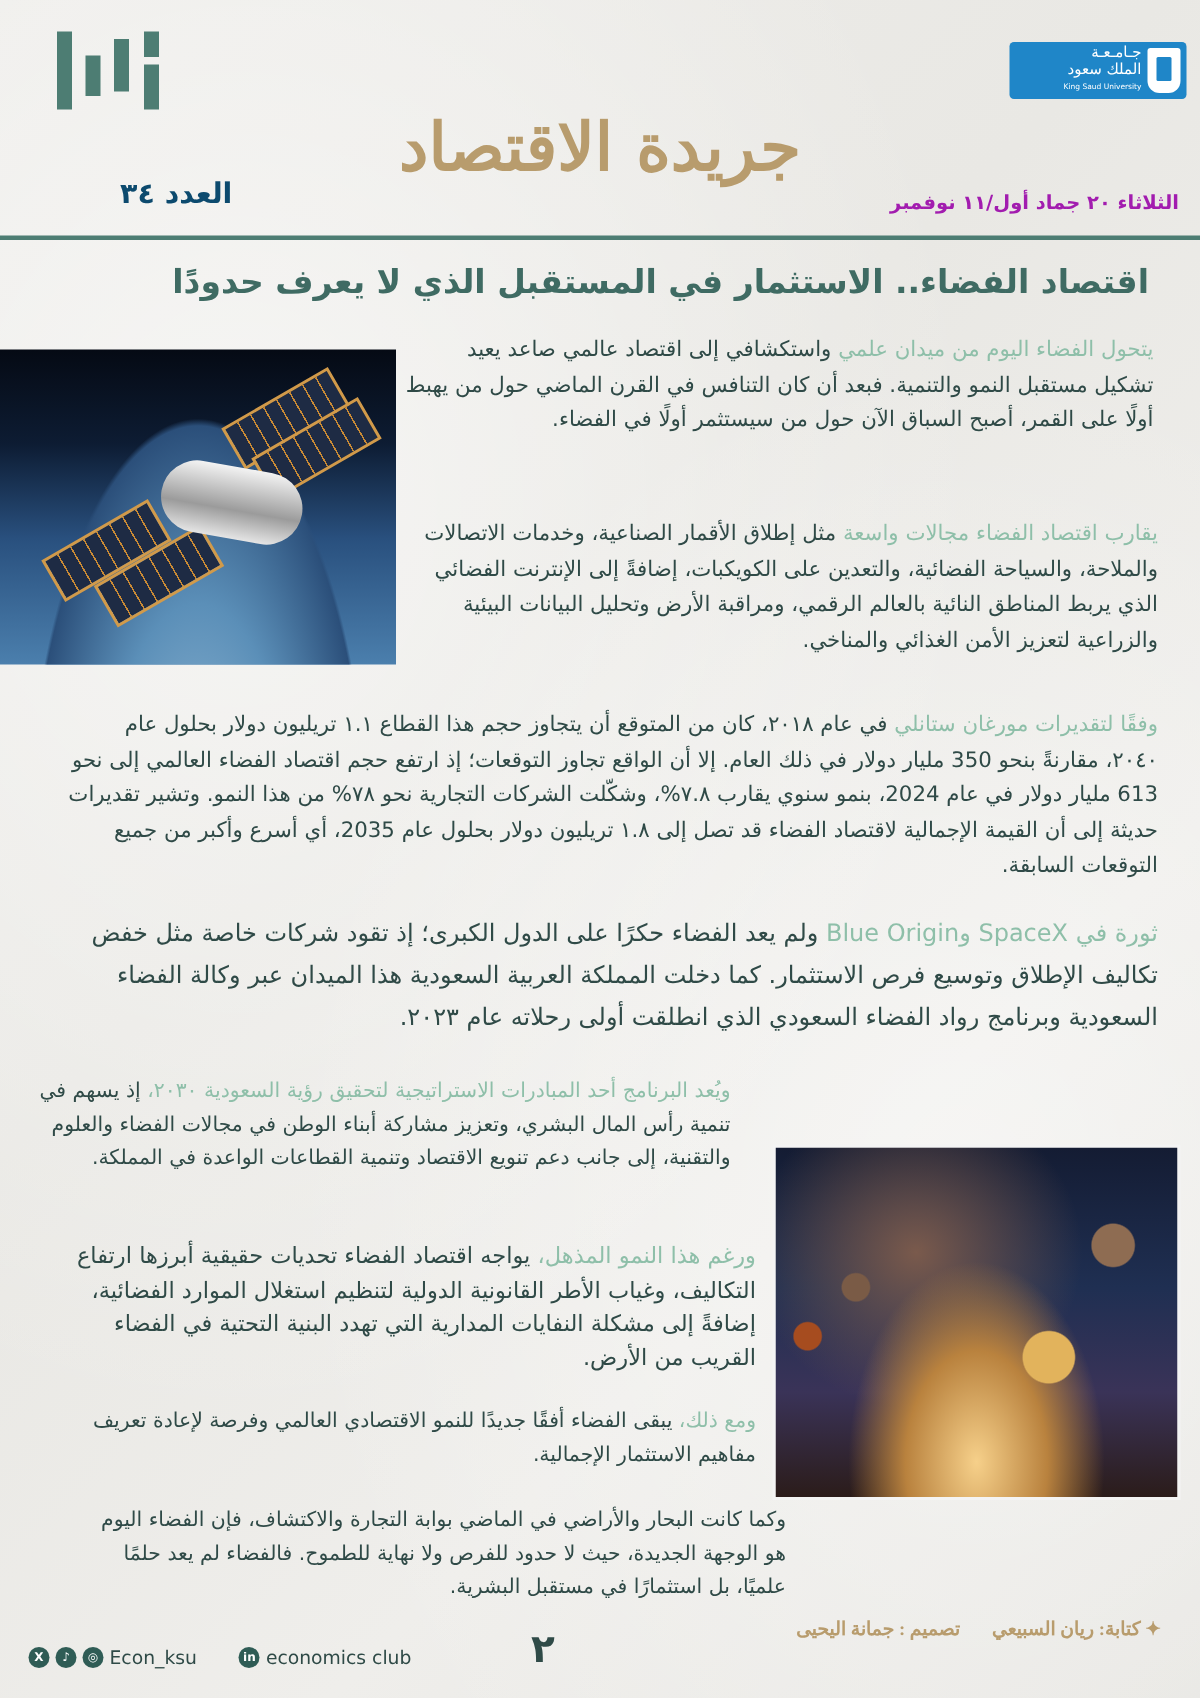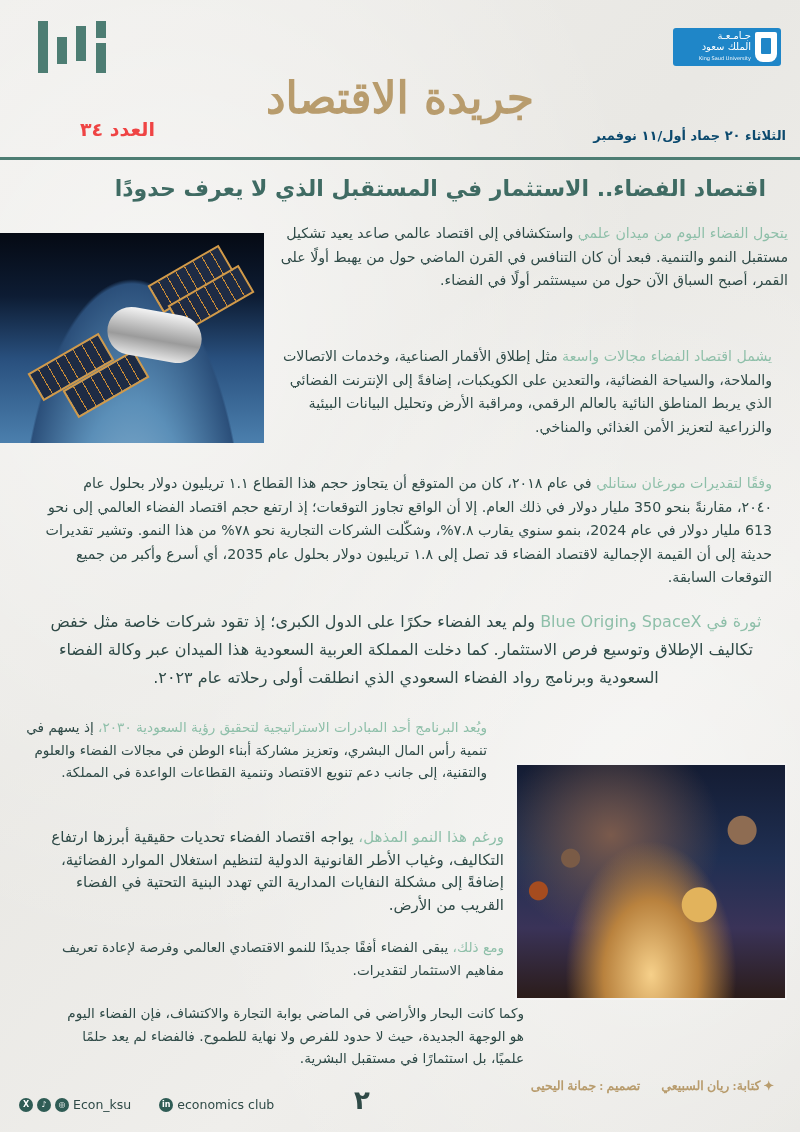--- a/index.html
+++ b/index.html
@@ -11,30 +11,30 @@
       radial-gradient(ellipse at 20% 30%, rgba(255,255,255,0.55), transparent 55%),
       radial-gradient(ellipse at 80% 70%, rgba(255,255,255,0.45), transparent 50%),
       linear-gradient(135deg, #eeedea 0%, #e9e8e4 40%, #efeeeb 70%, #e7e6e2 100%);
     color: #2f4a47;
   }
   .abs { position: absolute; }
 
   
   .logo-bars { left: 38px; top: 21px; width: 68px; height: 52px; }
   .logo-bars span { position: absolute; background: #4d7d73; }
-  .ksu-logo { left: 673px; top: 28px; width: 108px; height: 38px; background: #1f86c8; border-radius: 3px; color: #fff; }
+  .ksu-logo { left: 673px; top: 28px; width: 118px; height: 38px; background: #1f86c8; border-radius: 3px; color: #fff; }
   .ksu-logo .ar1 { position: absolute; right: 30px; top: 2px; font-size: 10px; font-family: "DejaVu Sans", sans-serif; }
   .ksu-logo .ar2 { position: absolute; right: 30px; top: 13px; font-size: 10px; }
   .ksu-logo .en { position: absolute; right: 30px; top: 27px; font-size: 5px; }
   .ksu-logo .emblem { position: absolute; right: 4px; top: 4px; width: 22px; height: 30px; background: #fff; border-radius: 2px 2px 8px 8px; }
   .ksu-logo .emblem::after { content: ""; position: absolute; left: 6px; top: 6px; width: 10px; height: 16px; background: #1f86c8; border-radius: 1px; }
 
   .masthead { left: 0; width: 800px; top: 72px; text-align: center; font-family: "DejaVu Serif", serif; font-weight: bold; font-size: 44px; color: #b89c6d; letter-spacing: 1px; direction: rtl; }
-  .issue { left: 80px; top: 118px; font-size: 19px; font-weight: bold; color: #ef4444; direction: rtl; font-family: "DejaVu Sans", sans-serif; }
-  .date { right: 14px; top: 128px; font-size: 13px; font-weight: bold; color: #0c4a6e; direction: rtl; }
+  .issue { left: 80px; top: 118px; font-size: 19px; font-weight: bold; color: #0c4a6e; direction: rtl; font-family: "DejaVu Sans", sans-serif; }
+  .date { right: 14px; top: 128px; font-size: 13px; font-weight: bold; color: #a21caf; direction: rtl; }
   .rule { left: 0; top: 157px; width: 800px; height: 3px; background: #4d7d73; }
 
   .headline { right: 34px; top: 176px; font-size: 22px; font-weight: bold; color: #3f6b63; direction: rtl; white-space: nowrap; margin-left: 11px; }
 
   .para { direction: rtl; text-align: right; font-size: 14.2px; line-height: 23.5px; color: #2f4a47; }
   .para .lead { color: #8ebfa9; }
 
   .img-sat { left: 0; top: 233px; width: 264px; height: 210px;
     background:
       radial-gradient(ellipse at 50% 160%, #9cc0da 0%, #5b8fb8 35%, #2b4f7a 60%, transparent 61%),
@@ -87,48 +87,48 @@
 <div class="abs headline">اقتصاد الفضاء.. الاستثمار في المستقبل الذي لا يعرف حدودًا</div>
 
 <div class="abs img-sat">
   <div class="panel" style="left:150px;top:30px;transform:rotate(-30deg)"></div>
   <div class="panel" style="left:170px;top:50px;transform:rotate(-30deg)"></div>
   <div class="panel" style="left:30px;top:118px;transform:rotate(-30deg)"></div>
   <div class="panel" style="left:65px;top:135px;transform:rotate(-30deg)"></div>
   <div class="body"></div>
 </div>
 
-<div class="abs para" style="left:268px;right:12px;top:222px;">
+<div class="abs para" style="left:268px;right:31px;top:222px;">
   <span class="lead">يتحول الفضاء اليوم من ميدان علمي</span><span> واستكشافي إلى اقتصاد عالمي صاعد يعيد تشكيل مستقبل النمو والتنمية. فبعد أن كان التنافس في القرن الماضي حول من يهبط أولًا على القمر، أصبح السباق الآن حول من سيستثمر أولًا في الفضاء.</span>
 </div>
 
 <div class="abs para" style="left:268px;right:28px;top:345px;">
-  <span class="lead">يشمل اقتصاد الفضاء مجالات واسعة</span><span> مثل إطلاق الأقمار الصناعية، وخدمات الاتصالات والملاحة، والسياحة الفضائية، والتعدين على الكويكبات، إضافةً إلى الإنترنت الفضائي الذي يربط المناطق النائية بالعالم الرقمي، ومراقبة الأرض وتحليل البيانات البيئية والزراعية لتعزيز الأمن الغذائي والمناخي.</span>
+  <span class="lead">يقارب اقتصاد الفضاء مجالات واسعة</span><span> مثل إطلاق الأقمار الصناعية، وخدمات الاتصالات والملاحة، والسياحة الفضائية، والتعدين على الكويكبات، إضافةً إلى الإنترنت الفضائي الذي يربط المناطق النائية بالعالم الرقمي، ومراقبة الأرض وتحليل البيانات البيئية والزراعية لتعزيز الأمن الغذائي والمناخي.</span>
 </div>
 
 <div class="abs para" style="left:44px;right:28px;top:472px;">
   <span class="lead">وفقًا لتقديرات مورغان ستانلي</span><span> في عام ٢٠١٨، كان من المتوقع أن يتجاوز حجم هذا القطاع ١.١ تريليون دولار بحلول عام ٢٠٤٠، مقارنةً بنحو 350 مليار دولار في ذلك العام. إلا أن الواقع تجاوز التوقعات؛ إذ ارتفع حجم اقتصاد الفضاء العالمي إلى نحو 613 مليار دولار في عام 2024، بنمو سنوي يقارب ٧.٨%، وشكّلت الشركات التجارية نحو ٧٨% من هذا النمو. وتشير تقديرات حديثة إلى أن القيمة الإجمالية لاقتصاد الفضاء قد تصل إلى ١.٨ تريليون دولار بحلول عام 2035، أي أسرع وأكبر من جميع التوقعات السابقة.</span>
 </div>
 
-<div class="abs para" style="left:40px;right:28px;top:608px;font-size:16px;line-height:28px;text-align:center;">
+<div class="abs para" style="left:40px;right:28px;top:608px;font-size:16px;line-height:28px;">
   <span class="lead">ثورة في SpaceX وBlue Origin</span><span> ولم يعد الفضاء حكرًا على الدول الكبرى؛ إذ تقود شركات خاصة مثل خفض تكاليف الإطلاق وتوسيع فرص الاستثمار. كما دخلت المملكة العربية السعودية هذا الميدان عبر وكالة الفضاء السعودية وبرنامج رواد الفضاء السعودي الذي انطلقت أولى رحلاته عام ٢٠٢٣.</span>
 </div>
 
 <div class="abs img-book"></div>
 
 <div class="abs para" style="left:23px;width:464px;top:716px;font-size:13.6px;line-height:22.5px;">
   <span class="lead">ويُعد البرنامج أحد المبادرات الاستراتيجية لتحقيق رؤية السعودية ٢٠٣٠،</span><span> إذ يسهم في تنمية رأس المال البشري، وتعزيز مشاركة أبناء الوطن في مجالات الفضاء والعلوم والتقنية، إلى جانب دعم تنويع الاقتصاد وتنمية القطاعات الواعدة في المملكة.</span>
 </div>
 
 <div class="abs para" style="left:40px;width:464px;top:826px;font-size:15px;line-height:22.5px;">
   <span class="lead">ورغم هذا النمو المذهل،</span><span> يواجه اقتصاد الفضاء تحديات حقيقية أبرزها ارتفاع التكاليف، وغياب الأطر القانونية الدولية لتنظيم استغلال الموارد الفضائية، إضافةً إلى مشكلة النفايات المدارية التي تهدد البنية التحتية في الفضاء القريب من الأرض.</span>
 </div>
 
 <div class="abs para" style="left:40px;width:464px;top:936px;font-size:13.6px;line-height:22.5px;">
-  <span class="lead">ومع ذلك،</span><span> يبقى الفضاء أفقًا جديدًا للنمو الاقتصادي العالمي وفرصة لإعادة تعريف مفاهيم الاستثمار لتقديرات.</span>
+  <span class="lead">ومع ذلك،</span><span> يبقى الفضاء أفقًا جديدًا للنمو الاقتصادي العالمي وفرصة لإعادة تعريف مفاهيم الاستثمار الإجمالية.</span>
 </div>
 
 <div class="abs para" style="left:40px;width:464px;top:1002px;font-size:13.6px;line-height:22.5px;margin-left:20px;">
   <span>وكما كانت البحار والأراضي في الماضي بوابة التجارة والاكتشاف، فإن الفضاء اليوم هو الوجهة الجديدة، حيث لا حدود للفرص ولا نهاية للطموح. فالفضاء لم يعد حلمًا علميًا، بل استثمارًا في مستقبل البشرية.</span>
 </div>
 
 <div class="abs footer-social">
   <span class="sicon">X</span>
   <span class="sicon">♪</span>
   <span class="sicon">◎</span>

